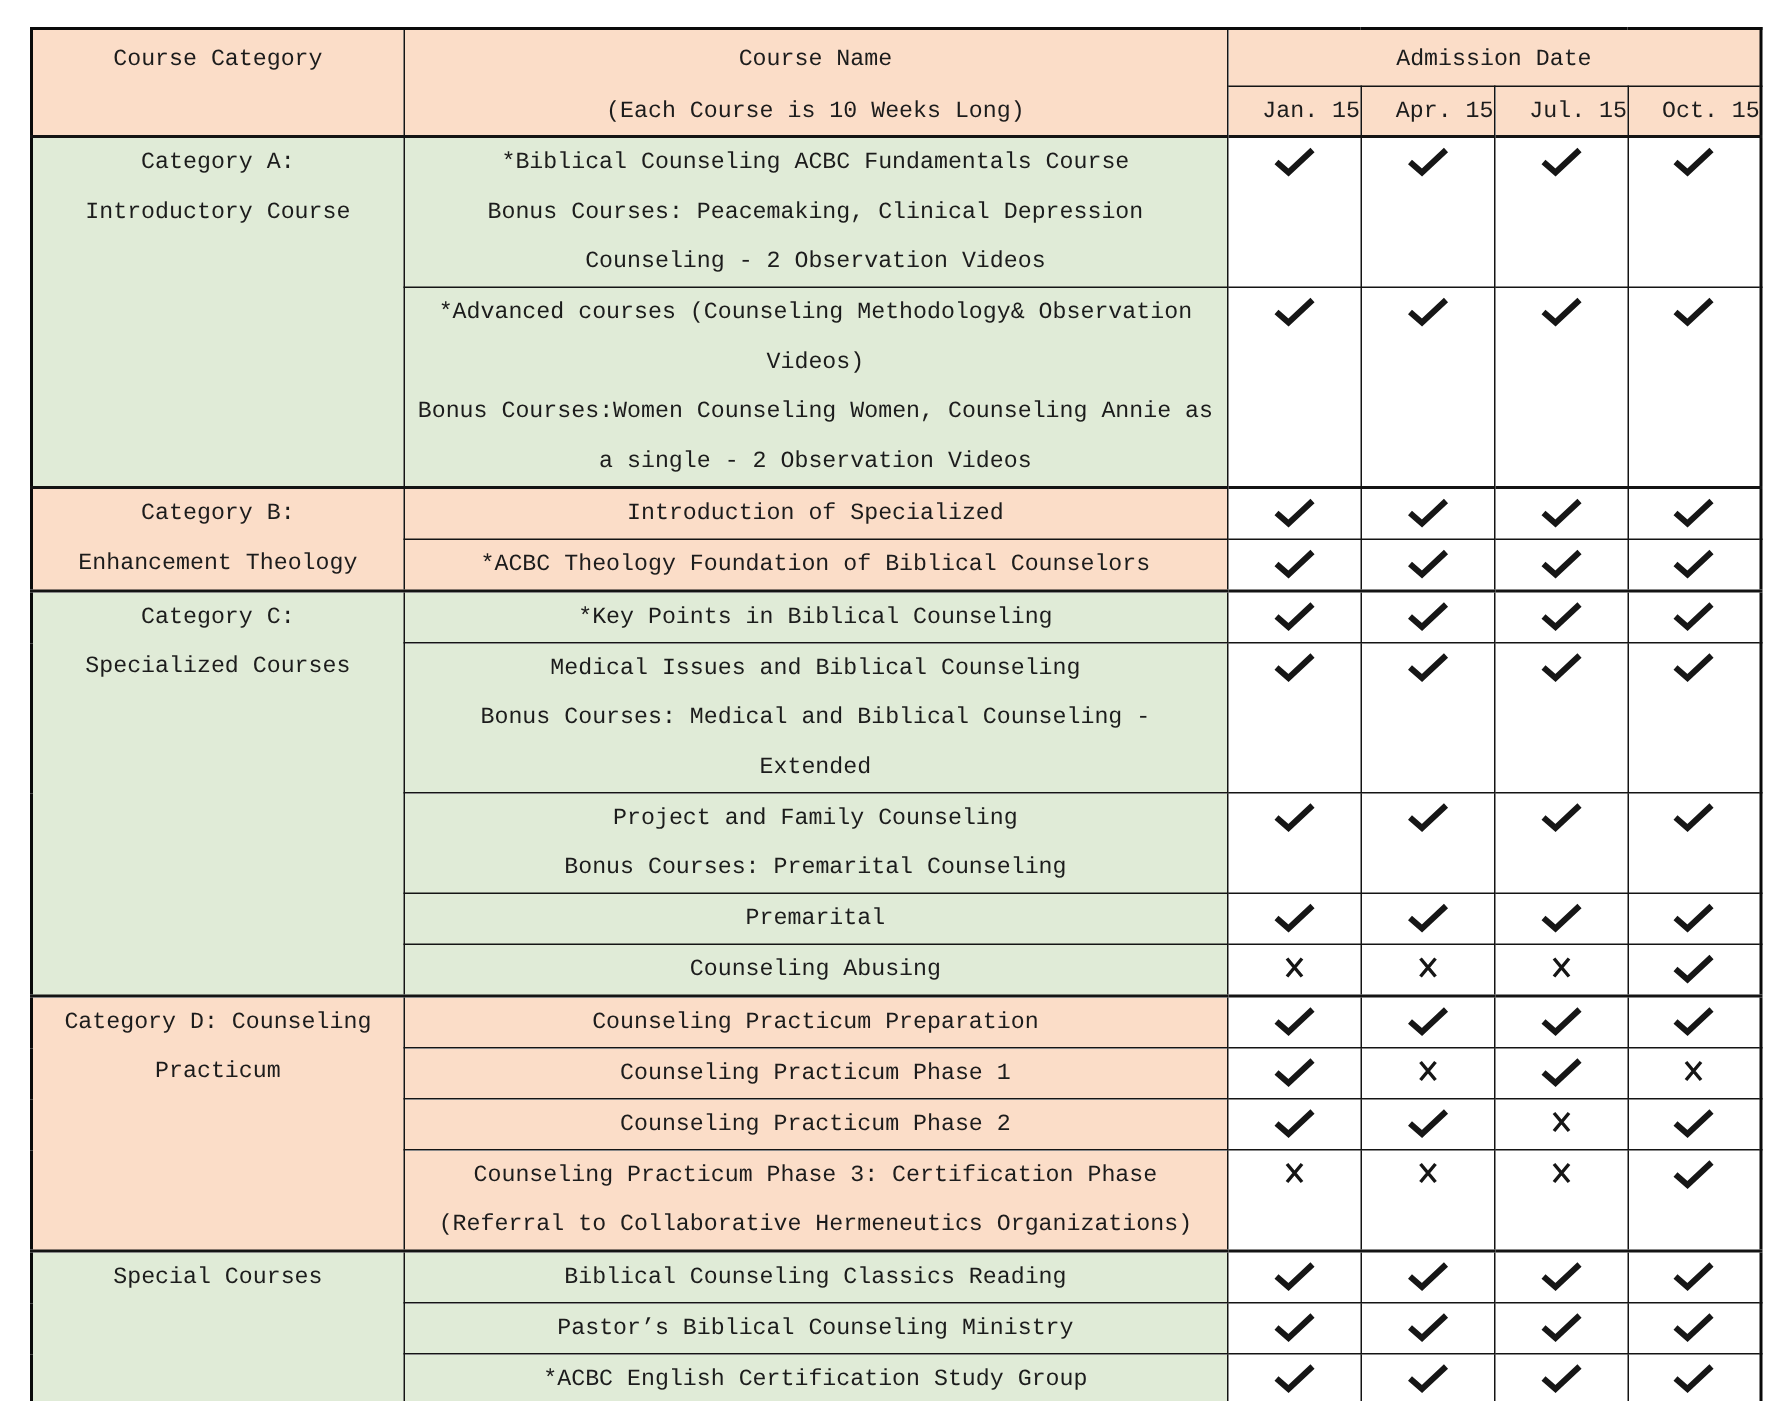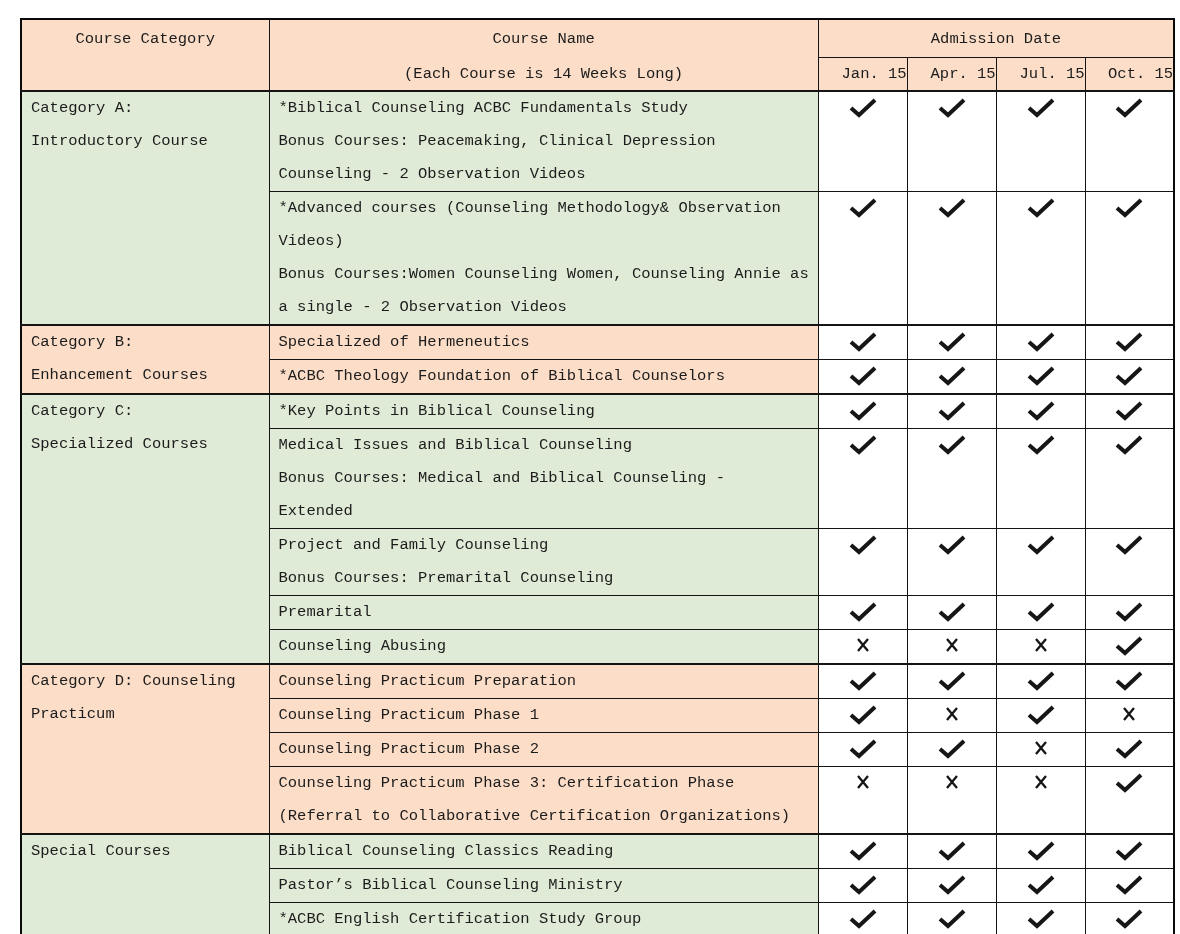--- a/index.html
+++ b/index.html
@@ -25,21 +25,21 @@
     font-weight: normal;
     font-size: 15.5px;
     overflow: hidden;
   }
   thead th { background: var(--peach); }
   .hline1 { height: 37px; display: flex; align-items: center; justify-content: center; white-space: nowrap; }
   .hline2 { height: 32px; display: flex; align-items: center; justify-content: center; white-space: nowrap; }
   th.date-head { height: 32px; text-align: right; white-space: nowrap; }
   td.cat-cell, td.name-cell {
     vertical-align: top;
-    text-align: left;
+    text-align: center;
     padding: 0 9px;
   }
   .line {
     height: 33px;
     line-height: 33px;
     white-space: nowrap;
   }
   tr.green td.cat-cell, tr.green td.name-cell { background: var(--green); }
   tr.peach td.cat-cell, tr.peach td.name-cell { background: var(--peach); }
   td.mark-cell {
@@ -66,41 +66,41 @@
       <col style="width:89px">
     </colgroup>
     <thead>
       <tr>
         <th rowspan="2">
           <div class="hline1">Course Category</div>
           <div class="hline2"></div>
         </th>
         <th rowspan="2">
           <div class="hline1">Course Name</div>
-          <div class="hline2">(Each Course is 14 Weeks Long)</div>
+          <div class="hline2">(Each Course is 10 Weeks Long)</div>
         </th>
         <th colspan="4">
           <div class="hline1">Admission Date</div>
         </th>
       </tr>
       <tr id="dates-row">
           <th class="date-head">Jan. 15</th>
           <th class="date-head">Apr. 15</th>
           <th class="date-head">Jul. 15</th>
           <th class="date-head">Oct. 15</th>
         </tr>
     </thead>
     <tbody id="schedule-body">
         <tr class="green section-start">
           <td rowspan="2" class="cat-cell">
             <div class="line">Category A:</div>
             <div class="line">Introductory Course</div>
           </td>
           <td class="name-cell">
-            <div class="line">*Biblical Counseling ACBC Fundamentals Study</div>
+            <div class="line">*Biblical Counseling ACBC Fundamentals Course</div>
             <div class="line">Bonus Courses: Peacemaking, Clinical Depression</div>
             <div class="line">Counseling - 2 Observation Videos</div>
           </td>
           <td class="mark-cell"><svg viewBox="0 0 30 21" width="30" height="21" class="check-svg">
               <polyline points="3,11 11,18 27,3" fill="none" stroke="#161616" stroke-width="4"></polyline>
             </svg></td>
           <td class="mark-cell"><svg viewBox="0 0 30 21" width="30" height="21" class="check-svg">
               <polyline points="3,11 11,18 27,3" fill="none" stroke="#161616" stroke-width="4"></polyline>
             </svg></td>
           <td class="mark-cell"><svg viewBox="0 0 30 21" width="30" height="21" class="check-svg">
@@ -126,24 +126,24 @@
           <td class="mark-cell"><svg viewBox="0 0 30 21" width="30" height="21" class="check-svg">
               <polyline points="3,11 11,18 27,3" fill="none" stroke="#161616" stroke-width="4"></polyline>
             </svg></td>
           <td class="mark-cell"><svg viewBox="0 0 30 21" width="30" height="21" class="check-svg">
               <polyline points="3,11 11,18 27,3" fill="none" stroke="#161616" stroke-width="4"></polyline>
             </svg></td>
         </tr>
         <tr class="peach section-start">
           <td rowspan="2" class="cat-cell">
             <div class="line">Category B:</div>
-            <div class="line">Enhancement Courses</div>
-          </td>
-          <td class="name-cell">
-            <div class="line">Specialized of Hermeneutics</div>
+            <div class="line">Enhancement Theology</div>
+          </td>
+          <td class="name-cell">
+            <div class="line">Introduction of Specialized</div>
           </td>
           <td class="mark-cell"><svg viewBox="0 0 30 21" width="30" height="21" class="check-svg">
               <polyline points="3,11 11,18 27,3" fill="none" stroke="#161616" stroke-width="4"></polyline>
             </svg></td>
           <td class="mark-cell"><svg viewBox="0 0 30 21" width="30" height="21" class="check-svg">
               <polyline points="3,11 11,18 27,3" fill="none" stroke="#161616" stroke-width="4"></polyline>
             </svg></td>
           <td class="mark-cell"><svg viewBox="0 0 30 21" width="30" height="21" class="check-svg">
               <polyline points="3,11 11,18 27,3" fill="none" stroke="#161616" stroke-width="4"></polyline>
             </svg></td>
@@ -311,21 +311,21 @@
           <td class="mark-cell"><svg viewBox="0 0 16 16" width="16" height="16" class="x-svg">
               <path d="M3 2 L13 14 M13 2 L3 14" fill="none" stroke="#161616" stroke-width="2.3"></path>
             </svg></td>
           <td class="mark-cell"><svg viewBox="0 0 30 21" width="30" height="21" class="check-svg">
               <polyline points="3,11 11,18 27,3" fill="none" stroke="#161616" stroke-width="4"></polyline>
             </svg></td>
         </tr>
         <tr class="peach">
           <td class="name-cell">
             <div class="line">Counseling Practicum Phase 3: Certification Phase</div>
-            <div class="line">(Referral to Collaborative Certification Organizations)</div>
+            <div class="line">(Referral to Collaborative Hermeneutics Organizations)</div>
           </td>
           <td class="mark-cell"><svg viewBox="0 0 16 16" width="16" height="16" class="x-svg">
               <path d="M3 2 L13 14 M13 2 L3 14" fill="none" stroke="#161616" stroke-width="2.3"></path>
             </svg></td>
           <td class="mark-cell"><svg viewBox="0 0 16 16" width="16" height="16" class="x-svg">
               <path d="M3 2 L13 14 M13 2 L3 14" fill="none" stroke="#161616" stroke-width="2.3"></path>
             </svg></td>
           <td class="mark-cell"><svg viewBox="0 0 16 16" width="16" height="16" class="x-svg">
               <path d="M3 2 L13 14 M13 2 L3 14" fill="none" stroke="#161616" stroke-width="2.3"></path>
             </svg></td>

